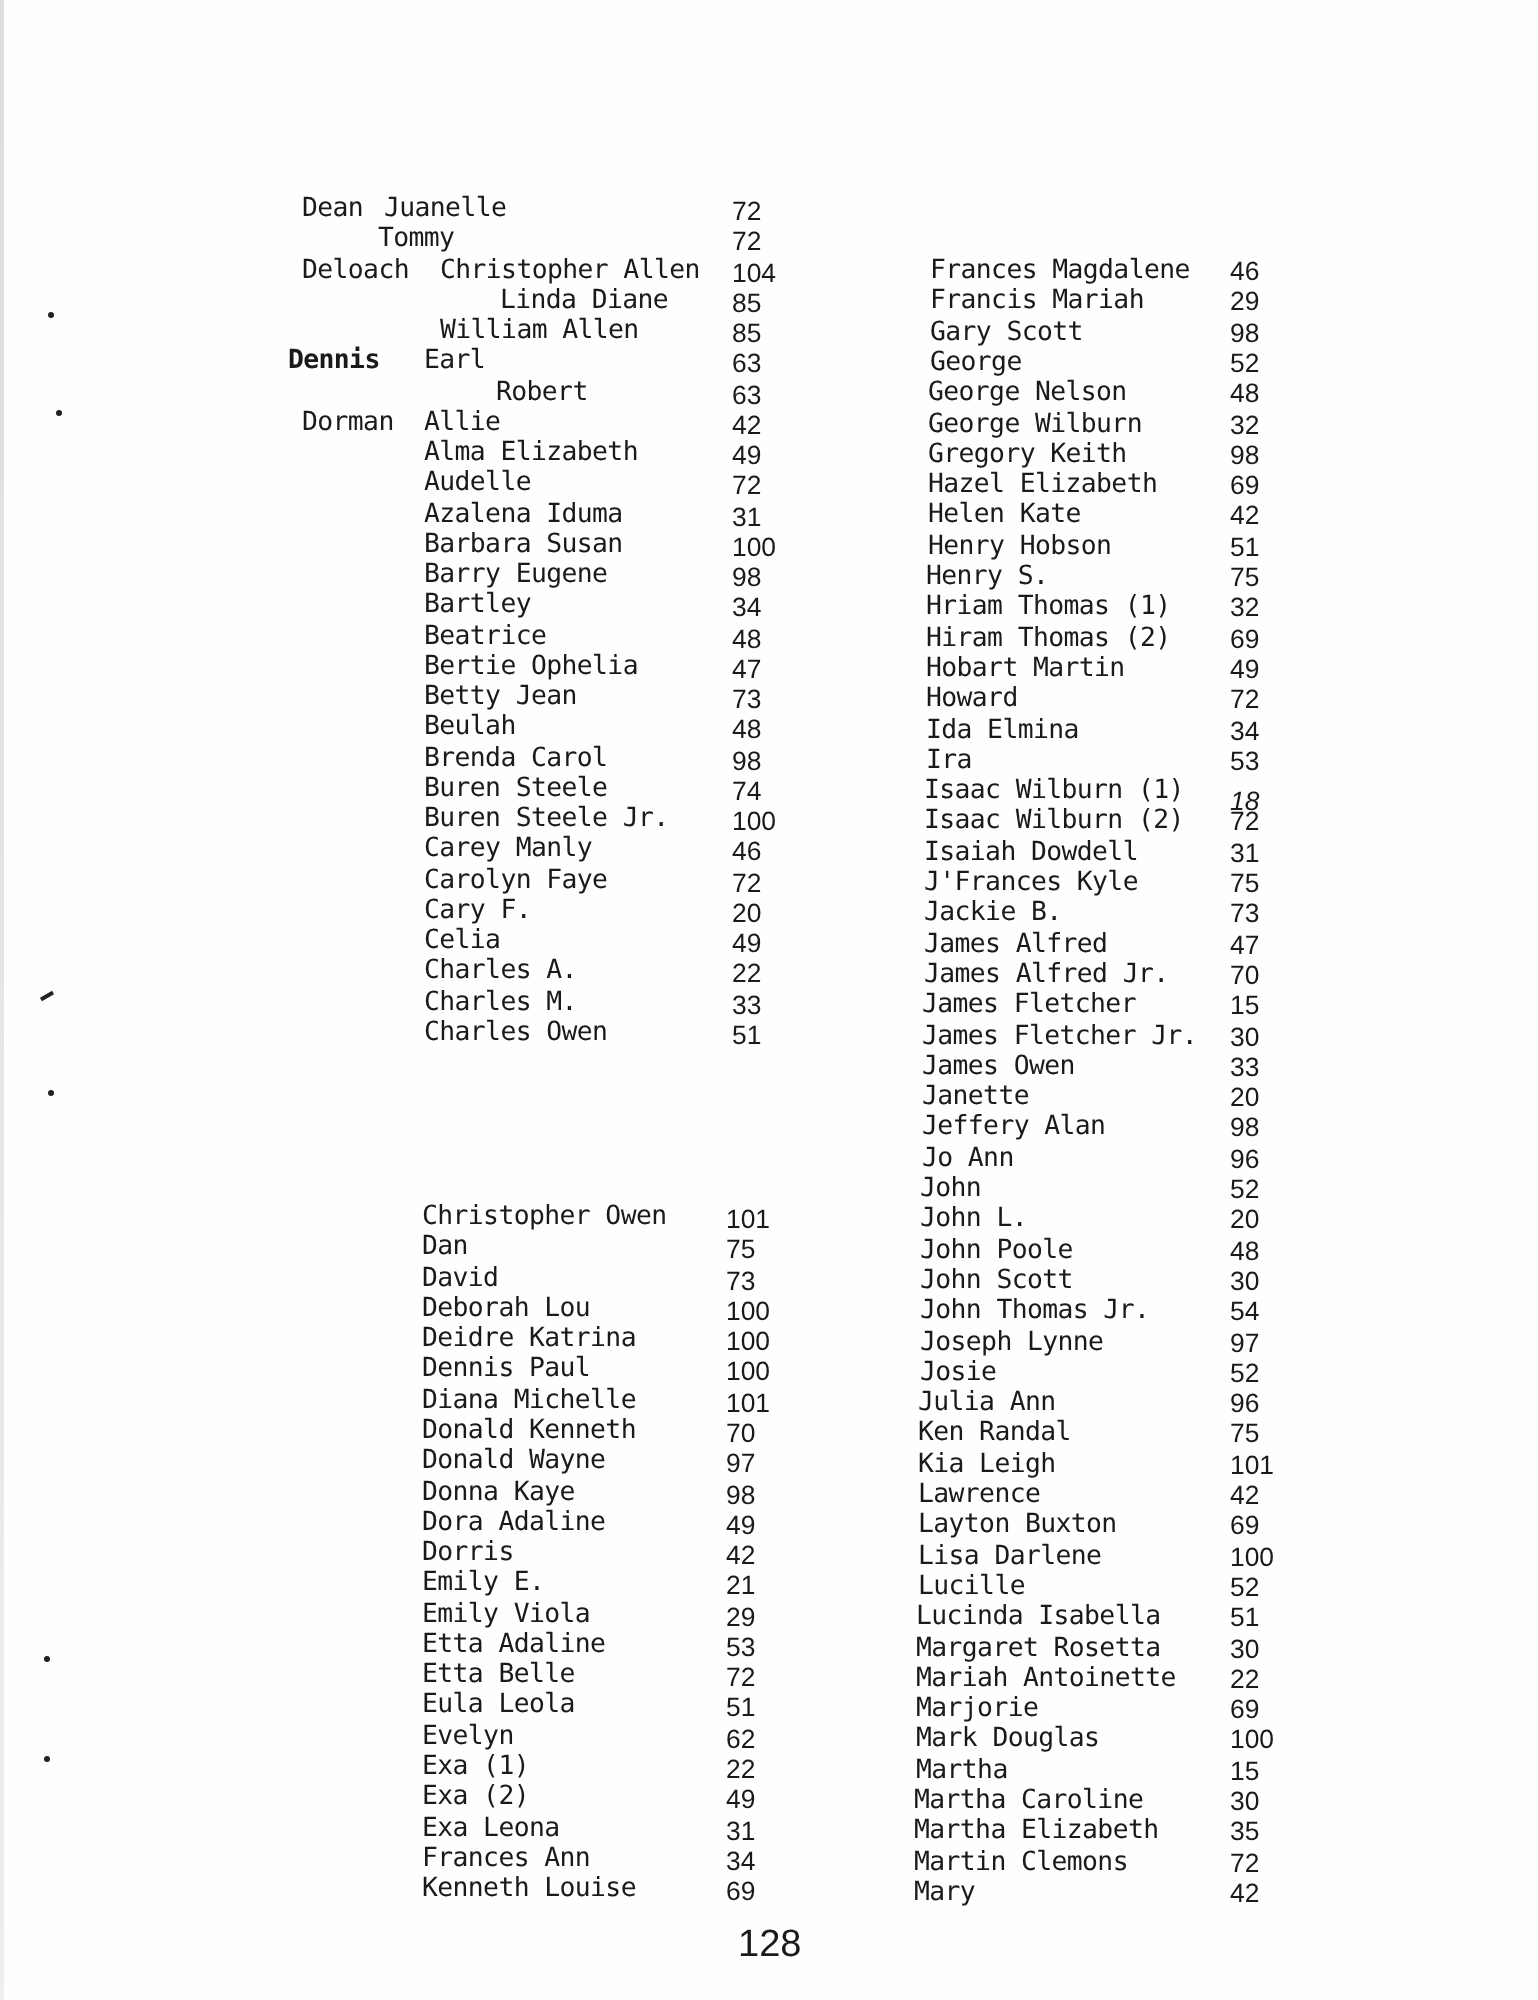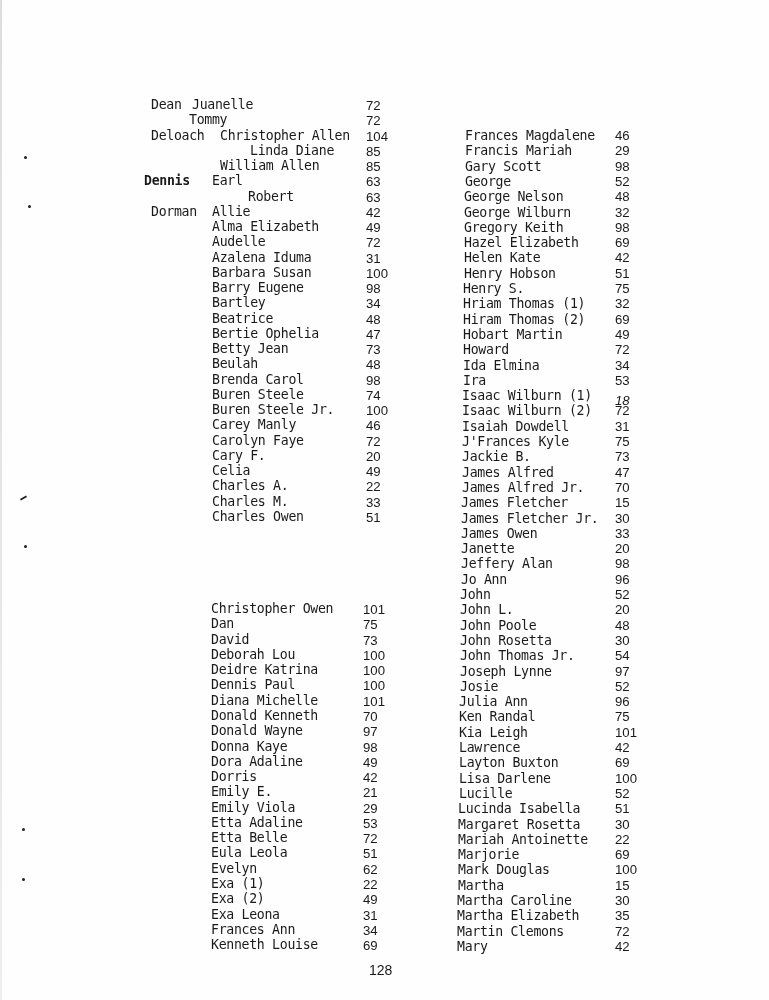--- a/index.html
+++ b/index.html
@@ -5,21 +5,21 @@
   html, body { margin: 0; padding: 0; background: #ffffff; }
   body {
     width: 769px; height: 1000px; position: relative; overflow: hidden;
     font-family: "DejaVu Sans Mono", "Liberation Mono", monospace;
     color: #1a1a1a;
   }
   .page { position: absolute; left: 0; top: 0; width: 769px; height: 1000px; background: #fefefe; }
   .entry { position: absolute; font-size: 13.2px; line-height: 15px; white-space: nowrap; letter-spacing: -0.3px; }
   .surname { position: absolute; font-size: 13.2px; line-height: 15px; white-space: nowrap; letter-spacing: -0.3px; }
   .num { position: absolute; font-size: 13.2px; line-height: 15px; font-family: "Liberation Sans", sans-serif; white-space: nowrap; }
-  .page-number { position: absolute; left: 369px; top: 962px; font-size: 14px; font-family: "Liberation Sans", sans-serif; }
+  .page-number { position: absolute; left: 369px; top: 962px; font-size: 19px; font-family: "Liberation Sans", sans-serif; }
   .mark { position: absolute; width: 3px; height: 3px; background: #222; border-radius: 50%; }
   .scan-edge { position: absolute; left: 0; top: 0; width: 2px; height: 1000px; background: linear-gradient(#ddd, #eee); }
 </style>
 </head>
 <body>
 
 <div class="page">
   <div class="scan-edge"></div>
   <div id="content">
       <div class="surname" style="left: 151px; top: 97px;">Dean</div>
@@ -187,21 +187,21 @@
       <div class="entry" style="left: 461px; top: 556.4px;">Jeffery Alan</div>
       <div class="num" style="left: 615px; top: 556.4px;">98</div>
       <div class="entry" style="left: 461px; top: 571.7px;">Jo Ann</div>
       <div class="num" style="left: 615px; top: 571.7px;">96</div>
       <div class="entry" style="left: 460px; top: 587px;">John</div>
       <div class="num" style="left: 615px; top: 587px;">52</div>
       <div class="entry" style="left: 460px; top: 602.3px;">John L.</div>
       <div class="num" style="left: 615px; top: 602.3px;">20</div>
       <div class="entry" style="left: 460px; top: 617.6px;">John Poole</div>
       <div class="num" style="left: 615px; top: 617.6px;">48</div>
-      <div class="entry" style="left: 460px; top: 632.9px;">John Rosetta</div>
+      <div class="entry" style="left: 460px; top: 632.9px;">John Scott</div>
       <div class="num" style="left: 615px; top: 632.9px;">30</div>
       <div class="entry" style="left: 460px; top: 648.2px;">John Thomas Jr.</div>
       <div class="num" style="left: 615px; top: 648.2px;">54</div>
       <div class="entry" style="left: 460px; top: 663.5px;">Joseph Lynne</div>
       <div class="num" style="left: 615px; top: 663.5px;">97</div>
       <div class="entry" style="left: 460px; top: 678.8px;">Josie</div>
       <div class="num" style="left: 615px; top: 678.8px;">52</div>
       <div class="entry" style="left: 459px; top: 694.1px;">Julia Ann</div>
       <div class="num" style="left: 615px; top: 694.1px;">96</div>
       <div class="entry" style="left: 459px; top: 709.4px;">Ken Randal</div>

